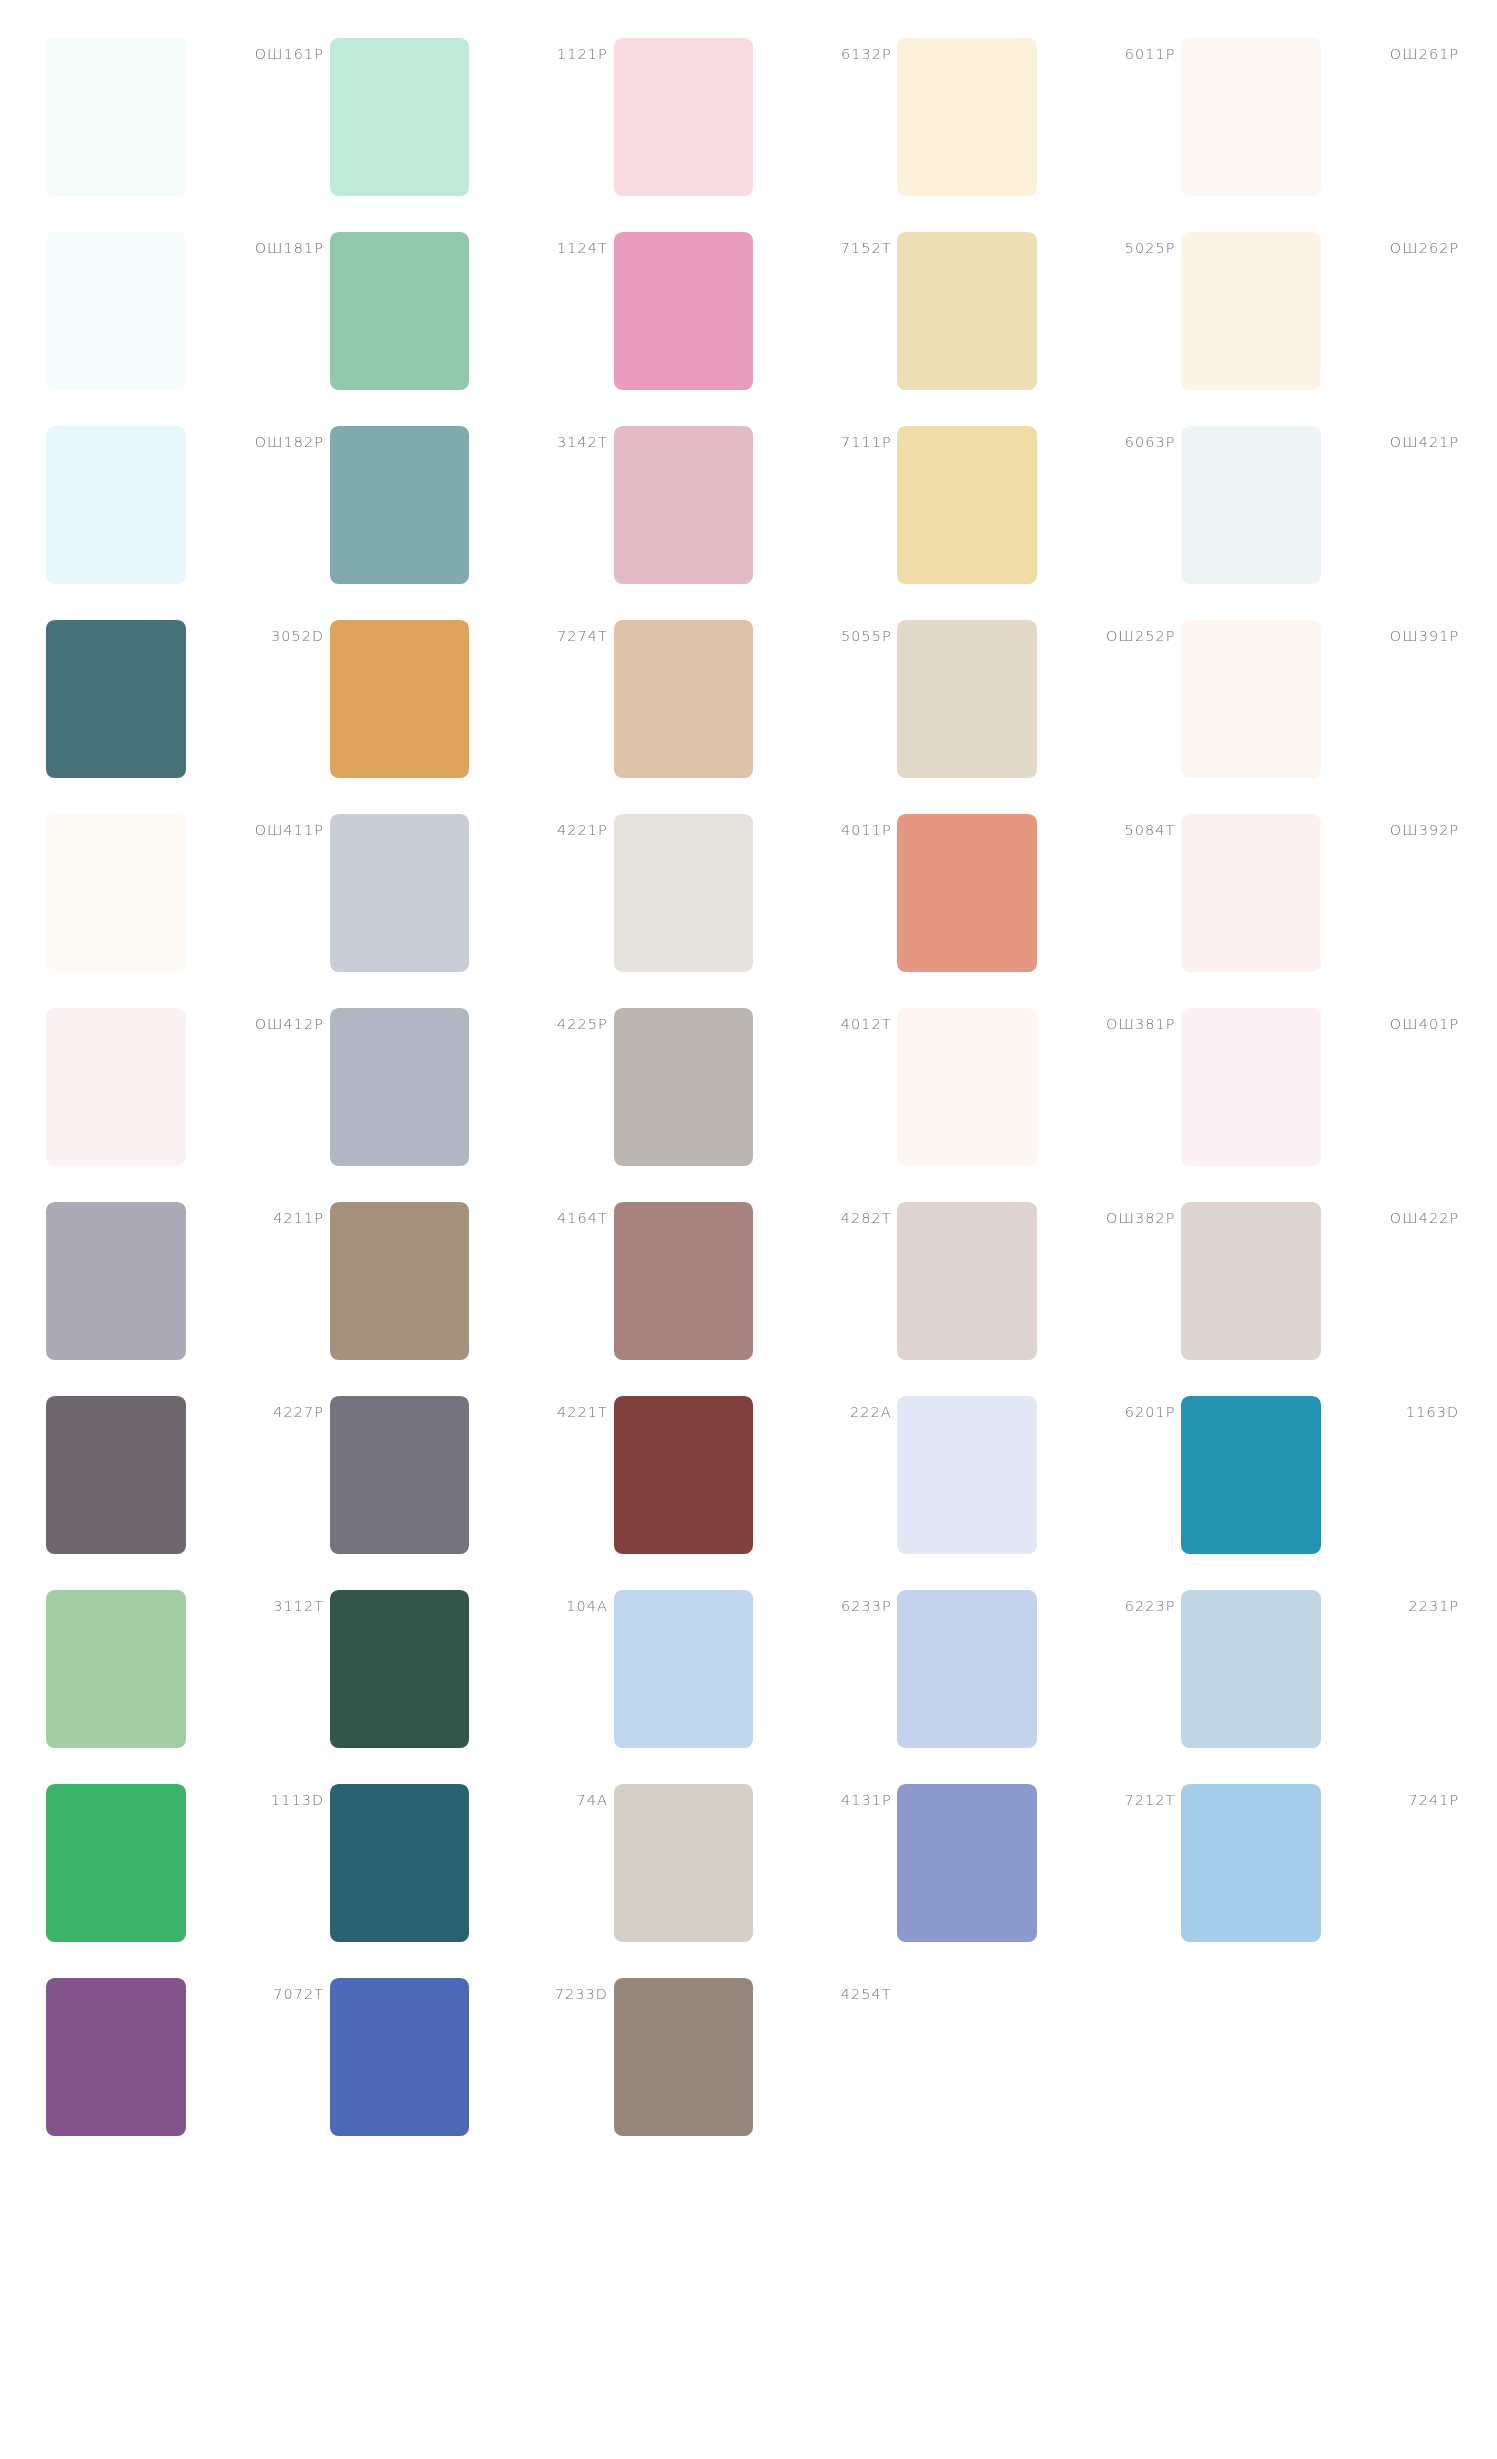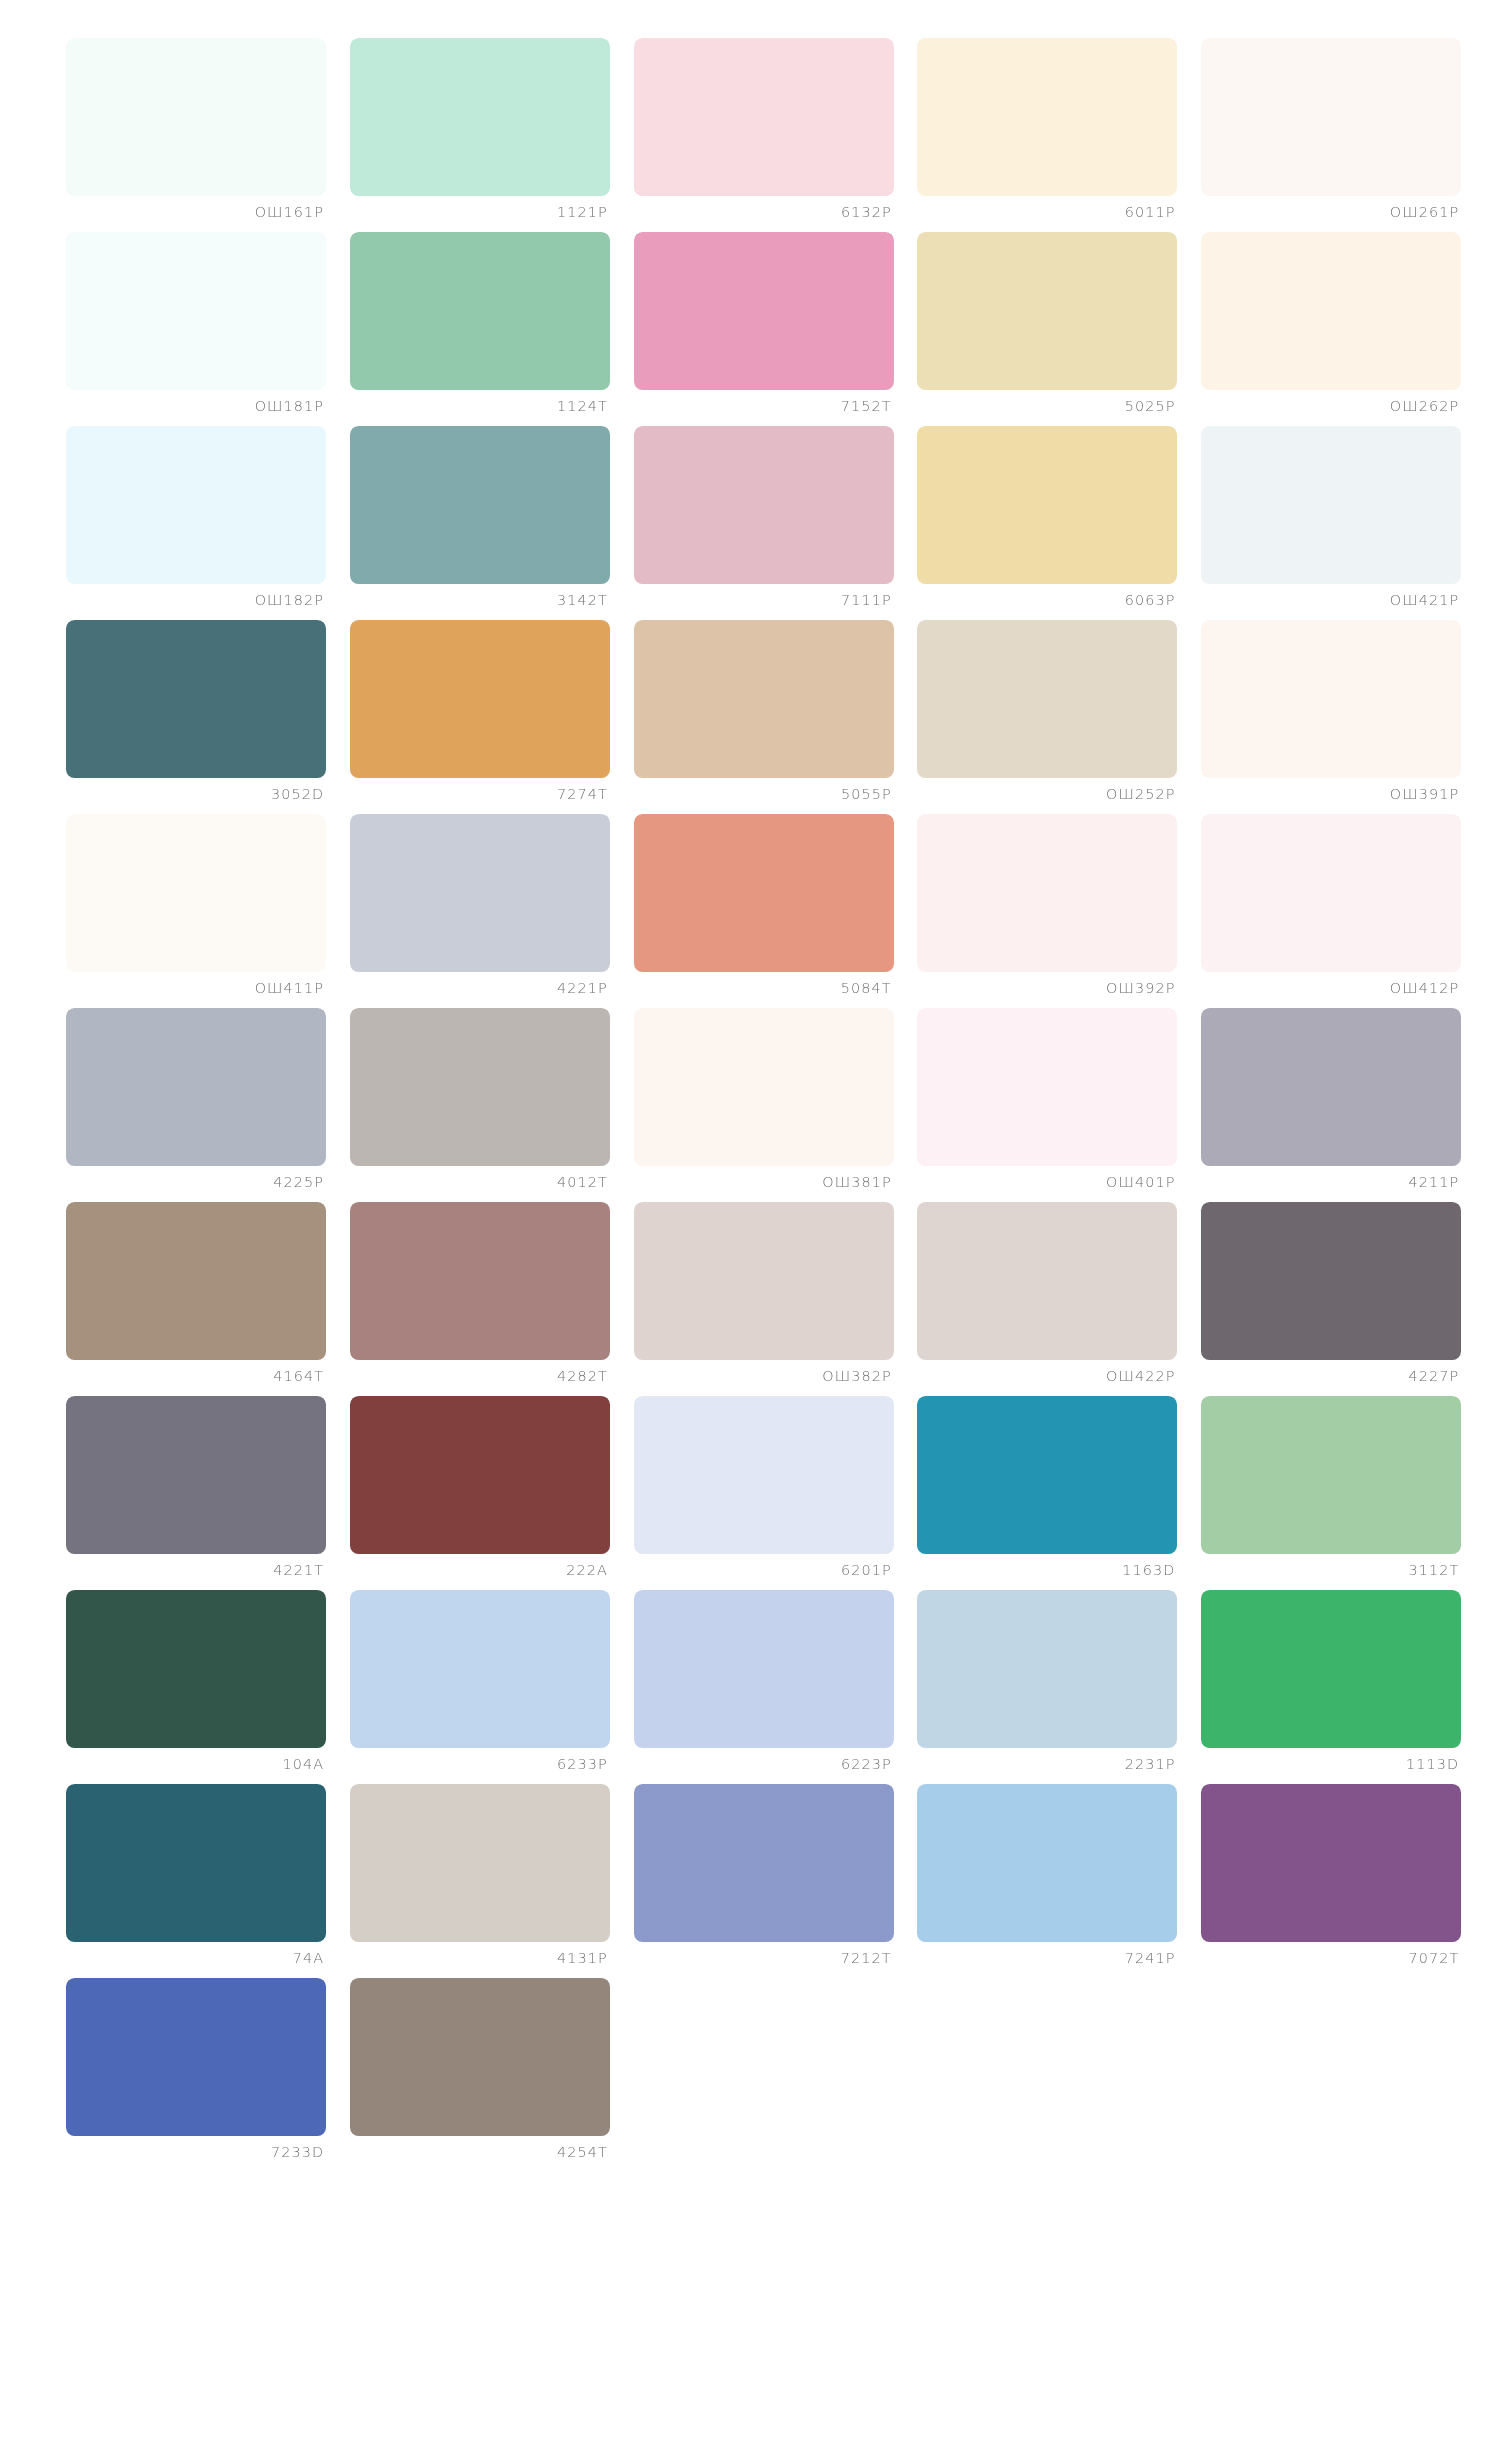--- a/index.html
+++ b/index.html
@@ -30,22 +30,22 @@
     column-gap: 3.8px;
     row-gap: 0px;
     justify-content: start;
   }
 
   .swatch-cell {
     width: 280px;
     height: 194px;
     box-sizing: border-box;
     display: flex;
-    flex-direction: column;
-    align-items: flex-end;
+    flex-direction: row;
+    align-items: flex-start;
   }
 
   .swatch-chip {
     width: 260px;
     height: 158px;
     border-radius: 8.6px;
     box-sizing: border-box;
   }
 
   .swatch-label {
@@ -155,20 +155,24 @@
       </div>
       <div class="swatch-cell">
         <div class="swatch-chip" title="ОШ411P" style="background: rgb(253, 250, 246);"></div>
         <div class="swatch-label">ОШ411P</div>
       </div>
       <div class="swatch-cell">
         <div class="swatch-chip" title="4221P" style="background: rgb(200, 205, 216);"></div>
         <div class="swatch-label">4221P</div>
       </div>
       <div class="swatch-cell">
+        <div class="swatch-chip" title="4011P" style="background: rgb(230, 226, 222);"></div>
+        <div class="swatch-label">4011P</div>
+      </div>
+      <div class="swatch-cell">
         <div class="swatch-chip" title="5084T" style="background: rgb(230, 151, 129);"></div>
         <div class="swatch-label">5084T</div>
       </div>
       <div class="swatch-cell">
         <div class="swatch-chip" title="ОШ392P" style="background: rgb(253, 240, 240);"></div>
         <div class="swatch-label">ОШ392P</div>
       </div>
       <div class="swatch-cell">
         <div class="swatch-chip" title="ОШ412P" style="background: rgb(253, 242, 243);"></div>
         <div class="swatch-label">ОШ412P</div>

